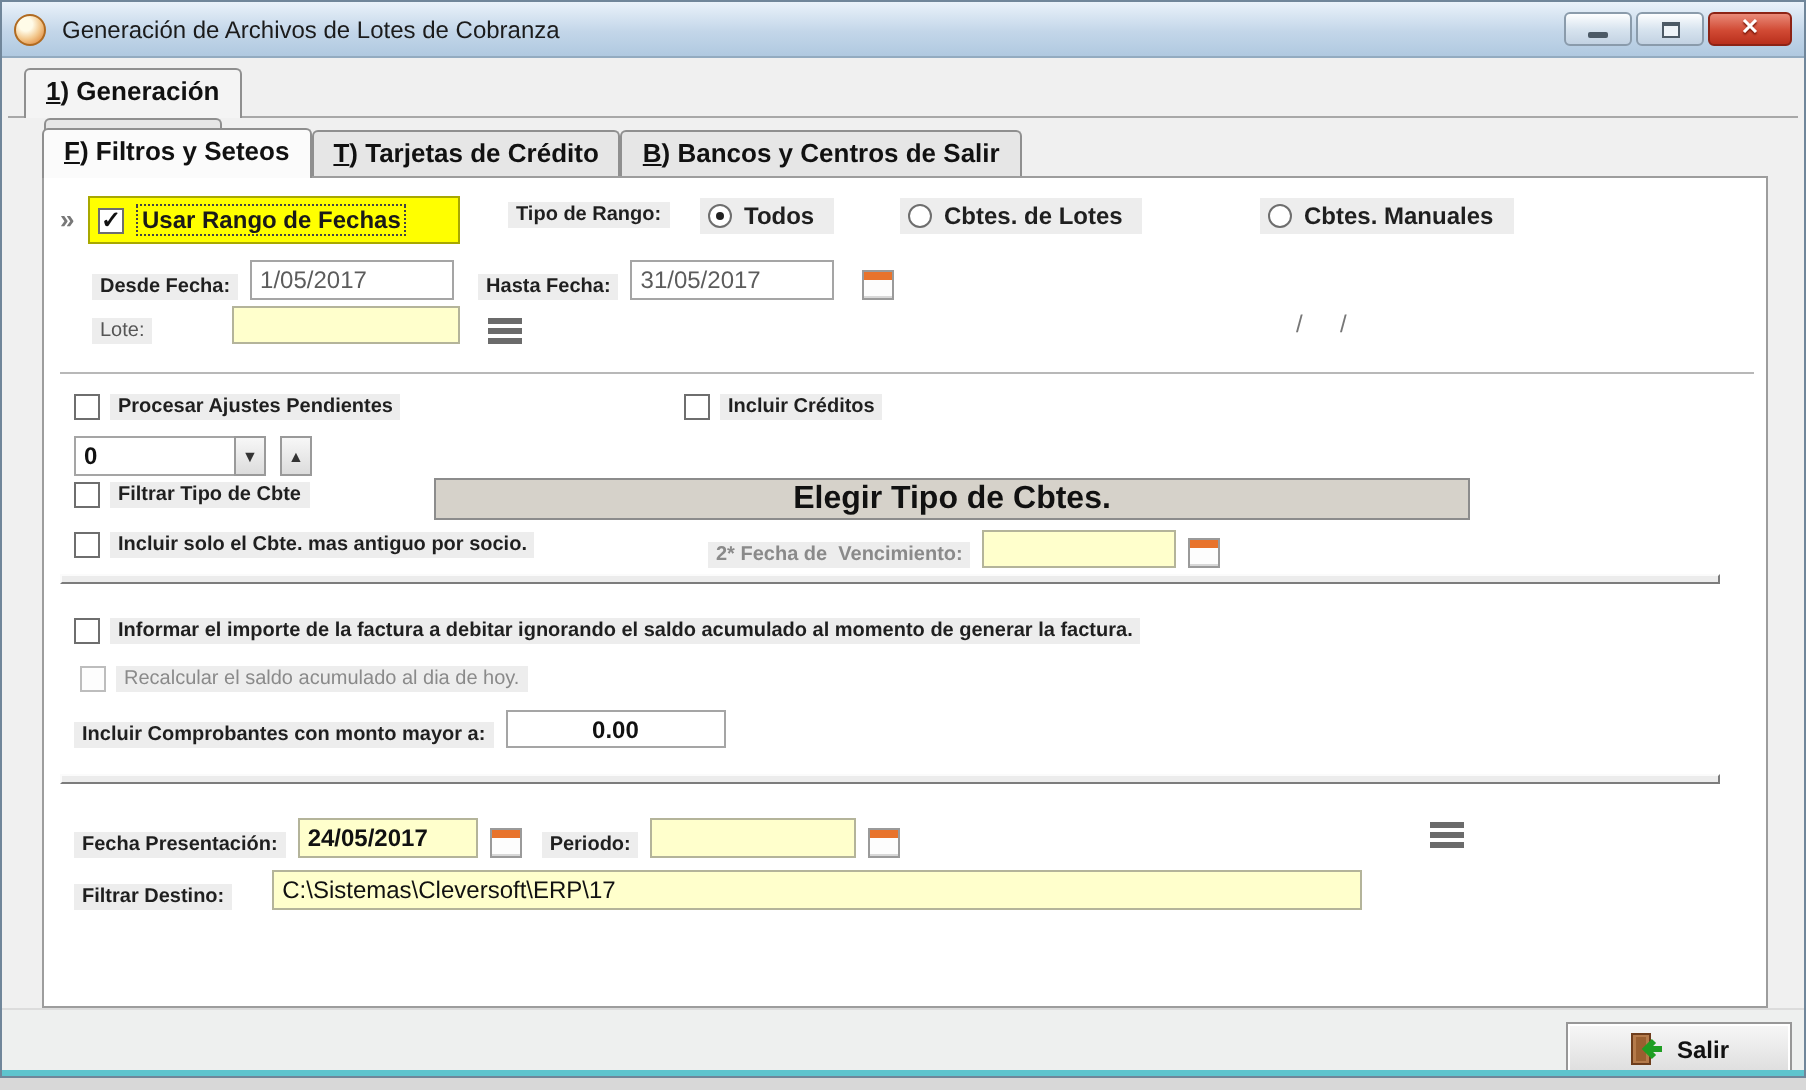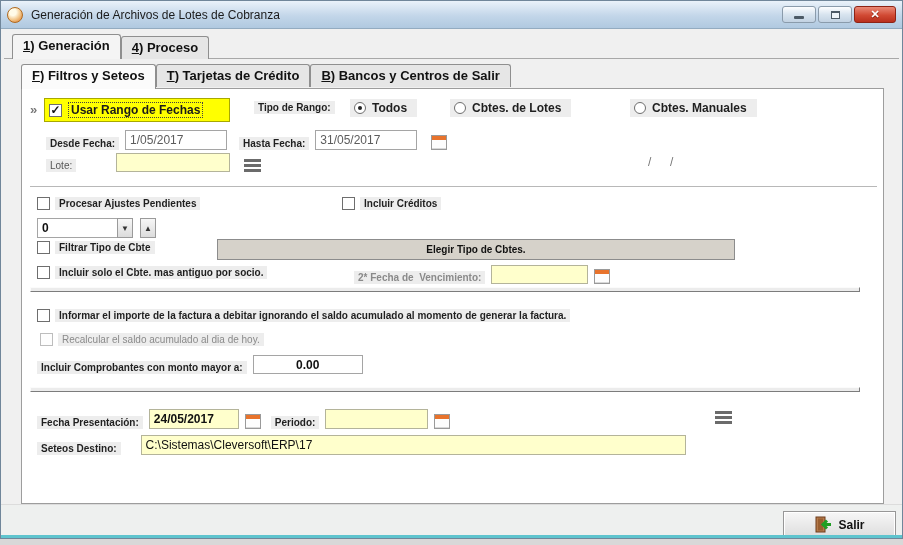--- a/index.html
+++ b/index.html
@@ -26,22 +26,22 @@
   .wbtn {
     width:34px; height:17px; border:1px solid #8a9bab; border-radius:3px;
     background:linear-gradient(#fdfeff,#d8e4ef 50%,#c2d2e2);
     display:flex; align-items:center; justify-content:center; cursor:default;
   }
   .wbtn.close { width:42px; background:linear-gradient(#e98a78,#d14a34 55%,#b92f1c); border-color:#8d2315; }
   .glyph-min { width:10px; height:3px; background:#4c5a66; border-radius:1px; margin-top:6px; }
   .glyph-max { width:9px; height:8px; border:1px solid #4c5a66; border-top:2px solid #4c5a66; background:#eef4f9; }
   .glyph-x { color:#fff; font-size:11px; font-weight:bold; line-height:1; text-shadow:0 1px 1px #7a1608; }
   
-  .maintabs { position:absolute; left:11px; top:33px; display:flex; align-items:flex-end; z-index:3; }
-  .subtabs  { position:absolute; left:20px; top:63px; display:flex; align-items:flex-start; z-index:3; }
+  .maintabs { position:absolute; left:11px; top:33px; display:flex; align-items:center; z-index:3;flex-direction:column; }
+  .subtabs  { position:absolute; left:20px; top:63px; display:flex; align-items:center; z-index:3; }
   .tab {
     font-size:13px; font-weight:bold; color:#111;
     border:1px solid #8f8f8f; border-bottom:none;
     border-radius:3px 3px 0 0; padding:3px 10px 4px 10px;
     background:#e6e6e6; position:relative;
   }
   .tab.active { background:#fbfbfb; padding-bottom:6px; z-index:4; }
   .maintabs .tab.active { background:#f4f4f4; }
   .u { text-decoration:underline; }
   .tabline { position:absolute; left:3px; right:3px; top:57px; height:1px; background:#a8a8a8; z-index:2; }
@@ -101,21 +101,21 @@
     border:1px dotted #444; padding:0 2px; white-space:pre;
   }
   .sep { position:absolute; height:1px; background:#b8b8b8; }
   .bar3d {
     position:absolute; height:5px; background:#ececec;
     border:1px solid; border-color:#fbfbfb #7c7c7c #7c7c7c #fbfbfb;
   }
   .btn-wide {
     position:absolute; height:21px; background:#d6d2ca; border:1px solid #8c8c8c;
     display:flex; align-items:center; justify-content:center;
-    font-size:10px; font-weight:bold; color:#111;
+    font-size:16px; font-weight:bold; color:#111;
   }
   .marker { font-size:13px; color:#787878; font-weight:bold; }
   .slashes { font-size:12px; color:#777; white-space:pre; letter-spacing:4px; }
   
   .footer { position:absolute; left:0; right:0; top:503px; bottom:0; background:#eef0ef; border-top:1px solid #dcdcdc; }
   .btn-salir {
     position:absolute; left:782px; top:510px; width:113px; height:27px;
     background:linear-gradient(#f7f7f7,#dddddd); border:1px solid #979797;
     box-shadow:inset 0 0 0 1px #ffffff;
     display:flex; align-items:center; justify-content:center; gap:6px;
@@ -250,21 +250,21 @@
       <span class="lbl">Fecha Presentación:</span>
       <input class="inp yellow boldval" style="width: 90px;" value="24/05/2017">
       <span class="cal"></span>
       <span class="lbl" style="margin-left:4px;">Periodo:</span>
       <input class="inp yellow" style="width: 103px;" value="">
       <span class="cal"></span>
     </div>
     <span class="abs burger" style="left:693px; top:322px;"></span>
 
     <div class="abs row" style="left:15px; top:346px; gap:6px;">
-      <span class="lbl">Seteos Destino:</span>
+      <span class="lbl">Filtrar Destino:</span>
       <input class="inp yellow" style="width: 545px; margin-left: 14px; color: rgb(17, 17, 17);" value="C:\Sistemas\Cleversoft\ERP\17">
     </div>
 
   </div>
 
   <div class="footer"></div>
   <div class="btn-salir">
     <svg width="18" height="17" viewBox="0 0 18 17">
       <rect x="2" y="1" width="9" height="15" fill="#b57a4a" stroke="#6e3d1c" stroke-width="1"></rect>
       <rect x="4" y="2.5" width="5" height="12" fill="#9a5f30"></rect>

